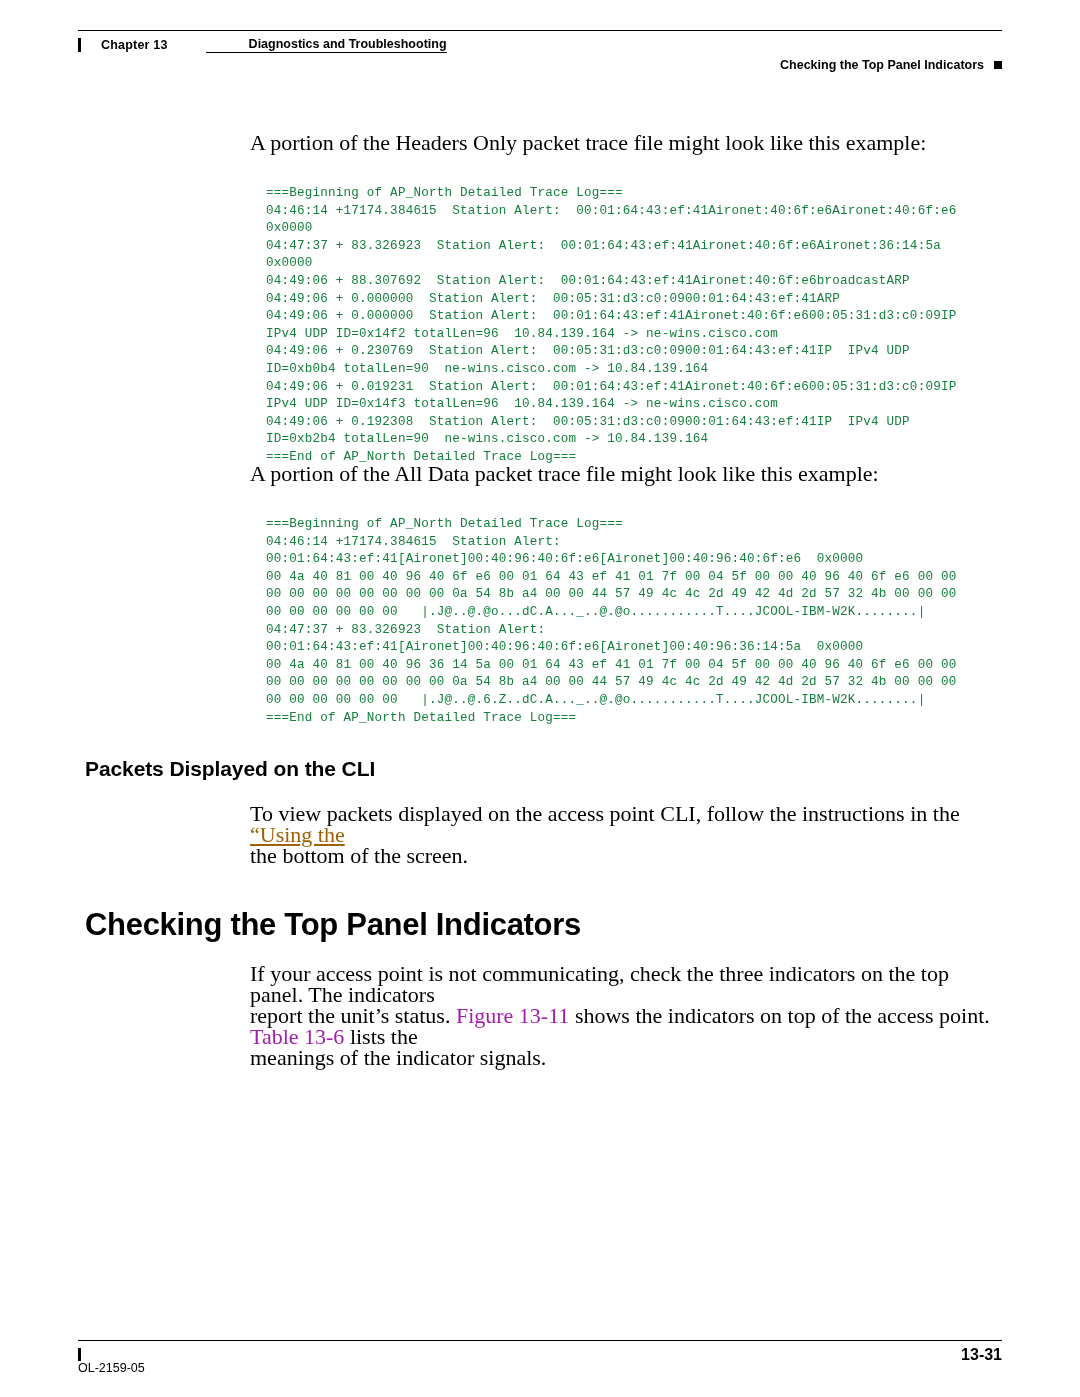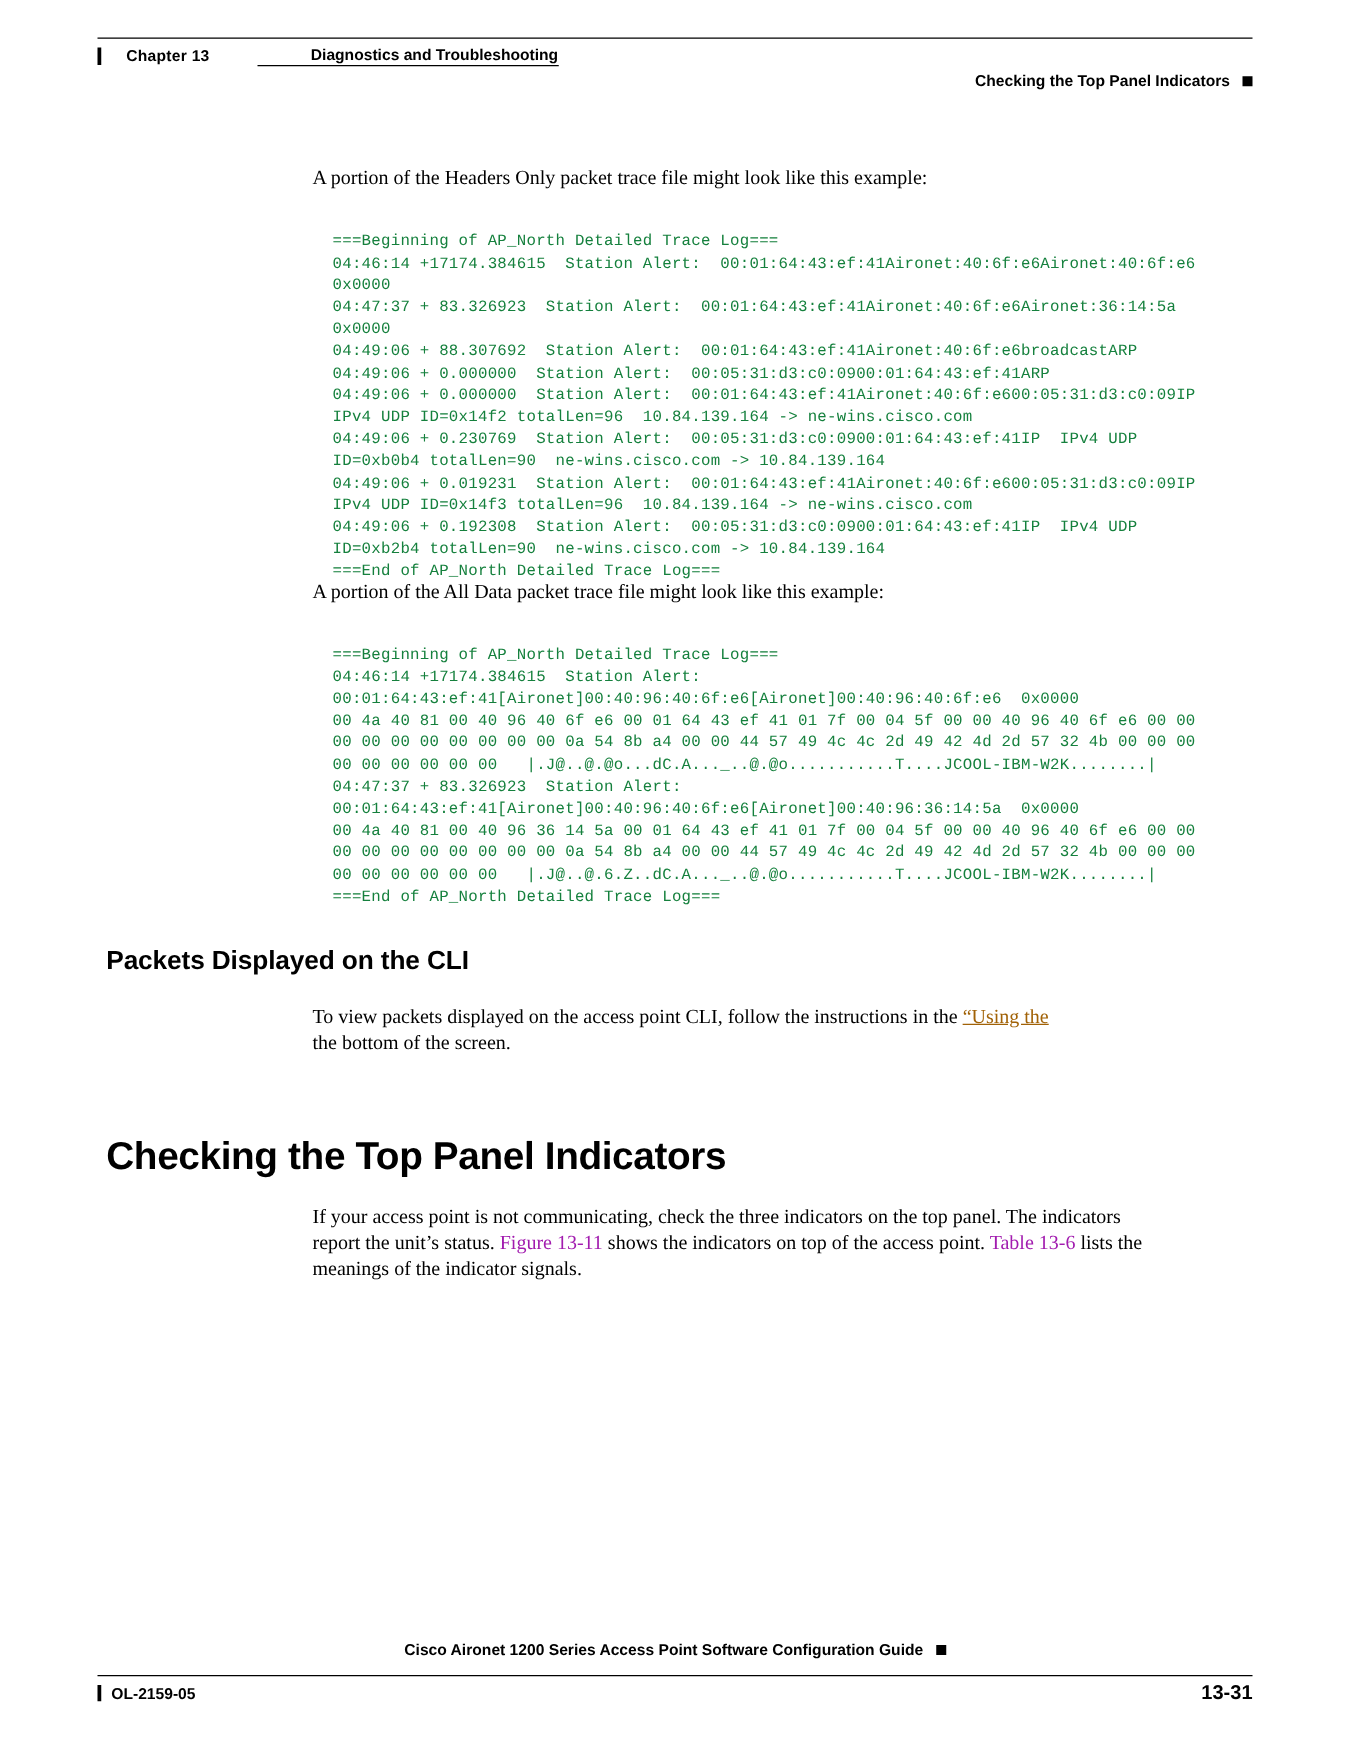--- a/index.html
+++ b/index.html
@@ -84,21 +84,21 @@
   }
 
   
   .body-col {
     position: absolute;
     left: 250px;
     width: 752px;
   }
   p.para {
     margin: 0 0 0 0;
-    font-size: 16px;
+    font-size: 22px;
     line-height: 21px;
     text-align: left;
   }
   .link {
     color: #a21caf;
     text-decoration: none;
   }
   .link-u {
     color: #a16207;
     text-decoration: underline;
@@ -164,24 +164,25 @@
     background: #000;
     margin-left: 10px;
     position: relative;
     top: 0px;
   }
   .footer-left {
     position: absolute;
     top: 38px;
     left: 0;
     font-family: "Liberation Sans", sans-serif;
-    font-weight: bold;
+    font-weight: normal;
     font-size: 12.5px;
     display: flex;
     align-items: flex-start;
+    flex-direction: column;
   }
   .footer-left .tick {
     display: inline-block;
     width: 3px;
     height: 13px;
     background: #000;
     margin-right: 8px;
   }
   .footer-right {
     position: absolute;
@@ -265,23 +266,20 @@
     <h1 class="h1">Checking the Top Panel Indicators</h1>
   </div>
 
   <div class="body-col" style="top:963px;">
     <p class="para">If your access point is not communicating, check the three indicators on the top panel. The indicators</p>
     <p class="para"><span>report the unit’s status. </span><a class="link" href="#">Figure 13-11</a><span> shows the indicators on top of the access point. </span><a class="link" href="#">Table 13-6</a><span> lists the</span></p>
     <p class="para">meanings of the indicator signals.</p>
   </div>
 
   <div class="footer">
-    <div class="footer-center">
-      <span>Cisco Aironet 1200 Series Access Point Software Configuration Guide</span><span class="sq"></span>
-    </div>
     <div class="footer-rule"></div>
     <div class="footer-left">
       <span class="tick"></span>
       <span>OL-2159-05</span>
     </div>
     <div class="footer-right">13-31</div>
   </div>
 
 </div>
 

